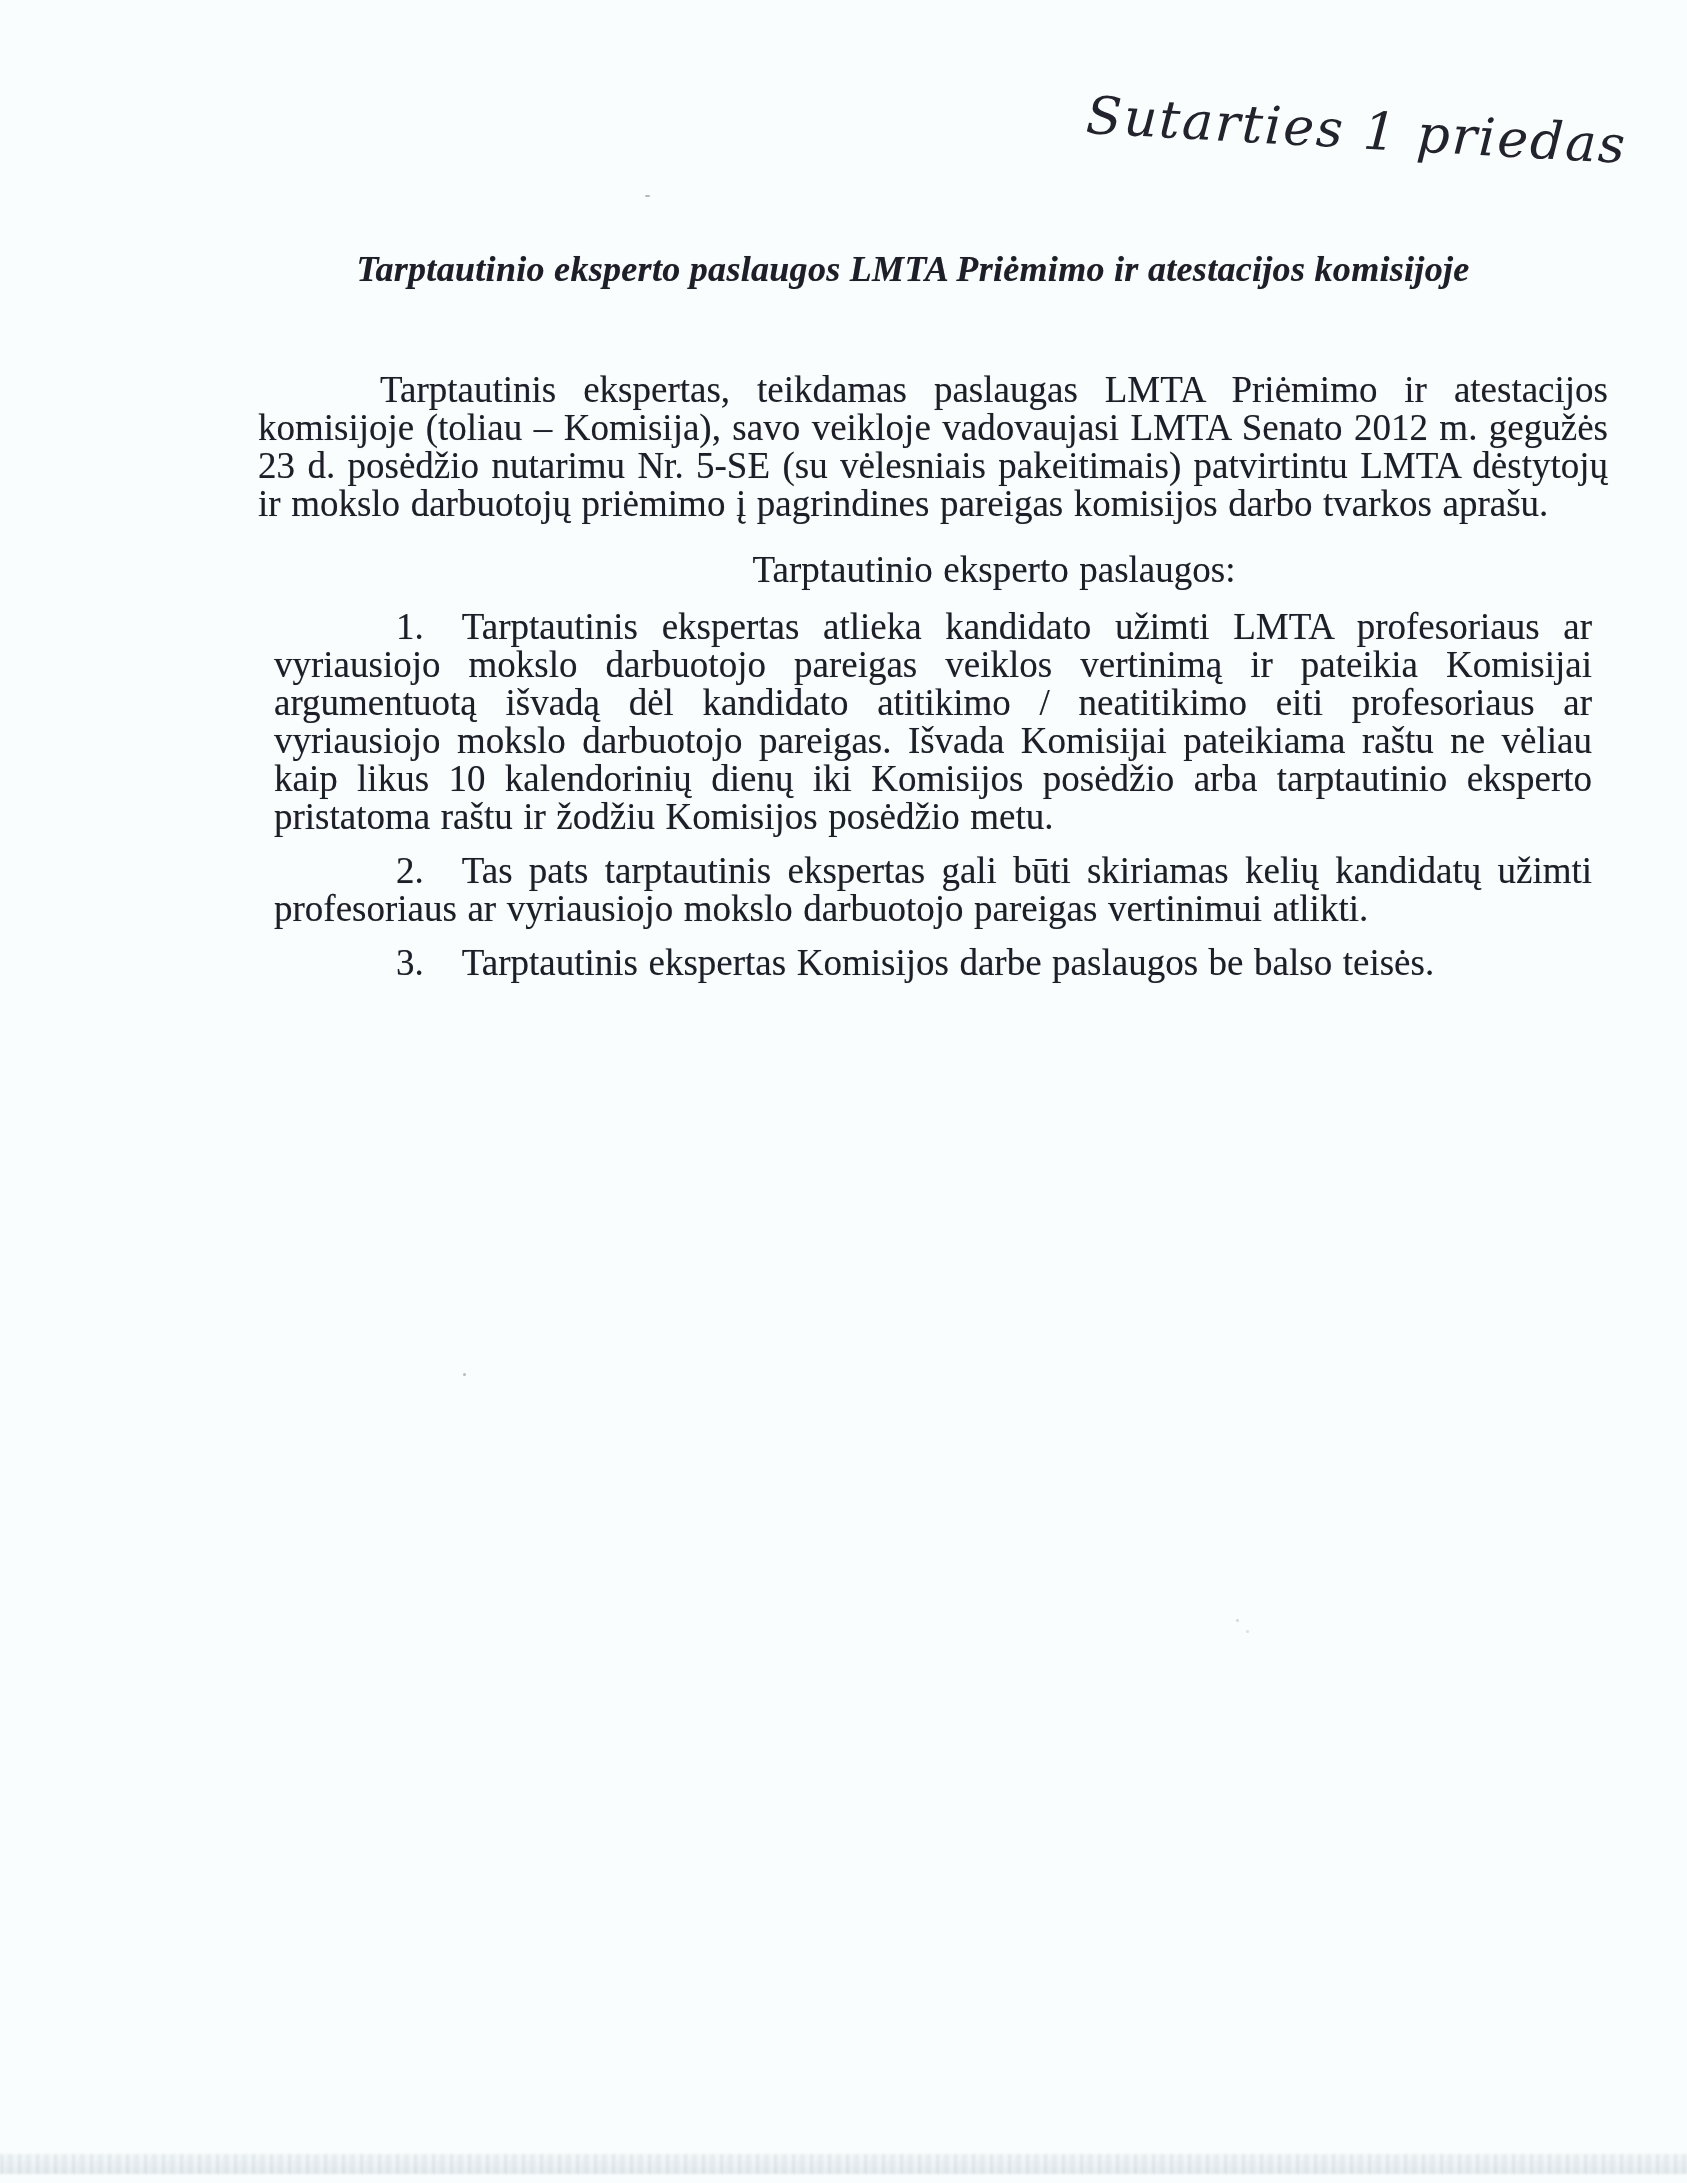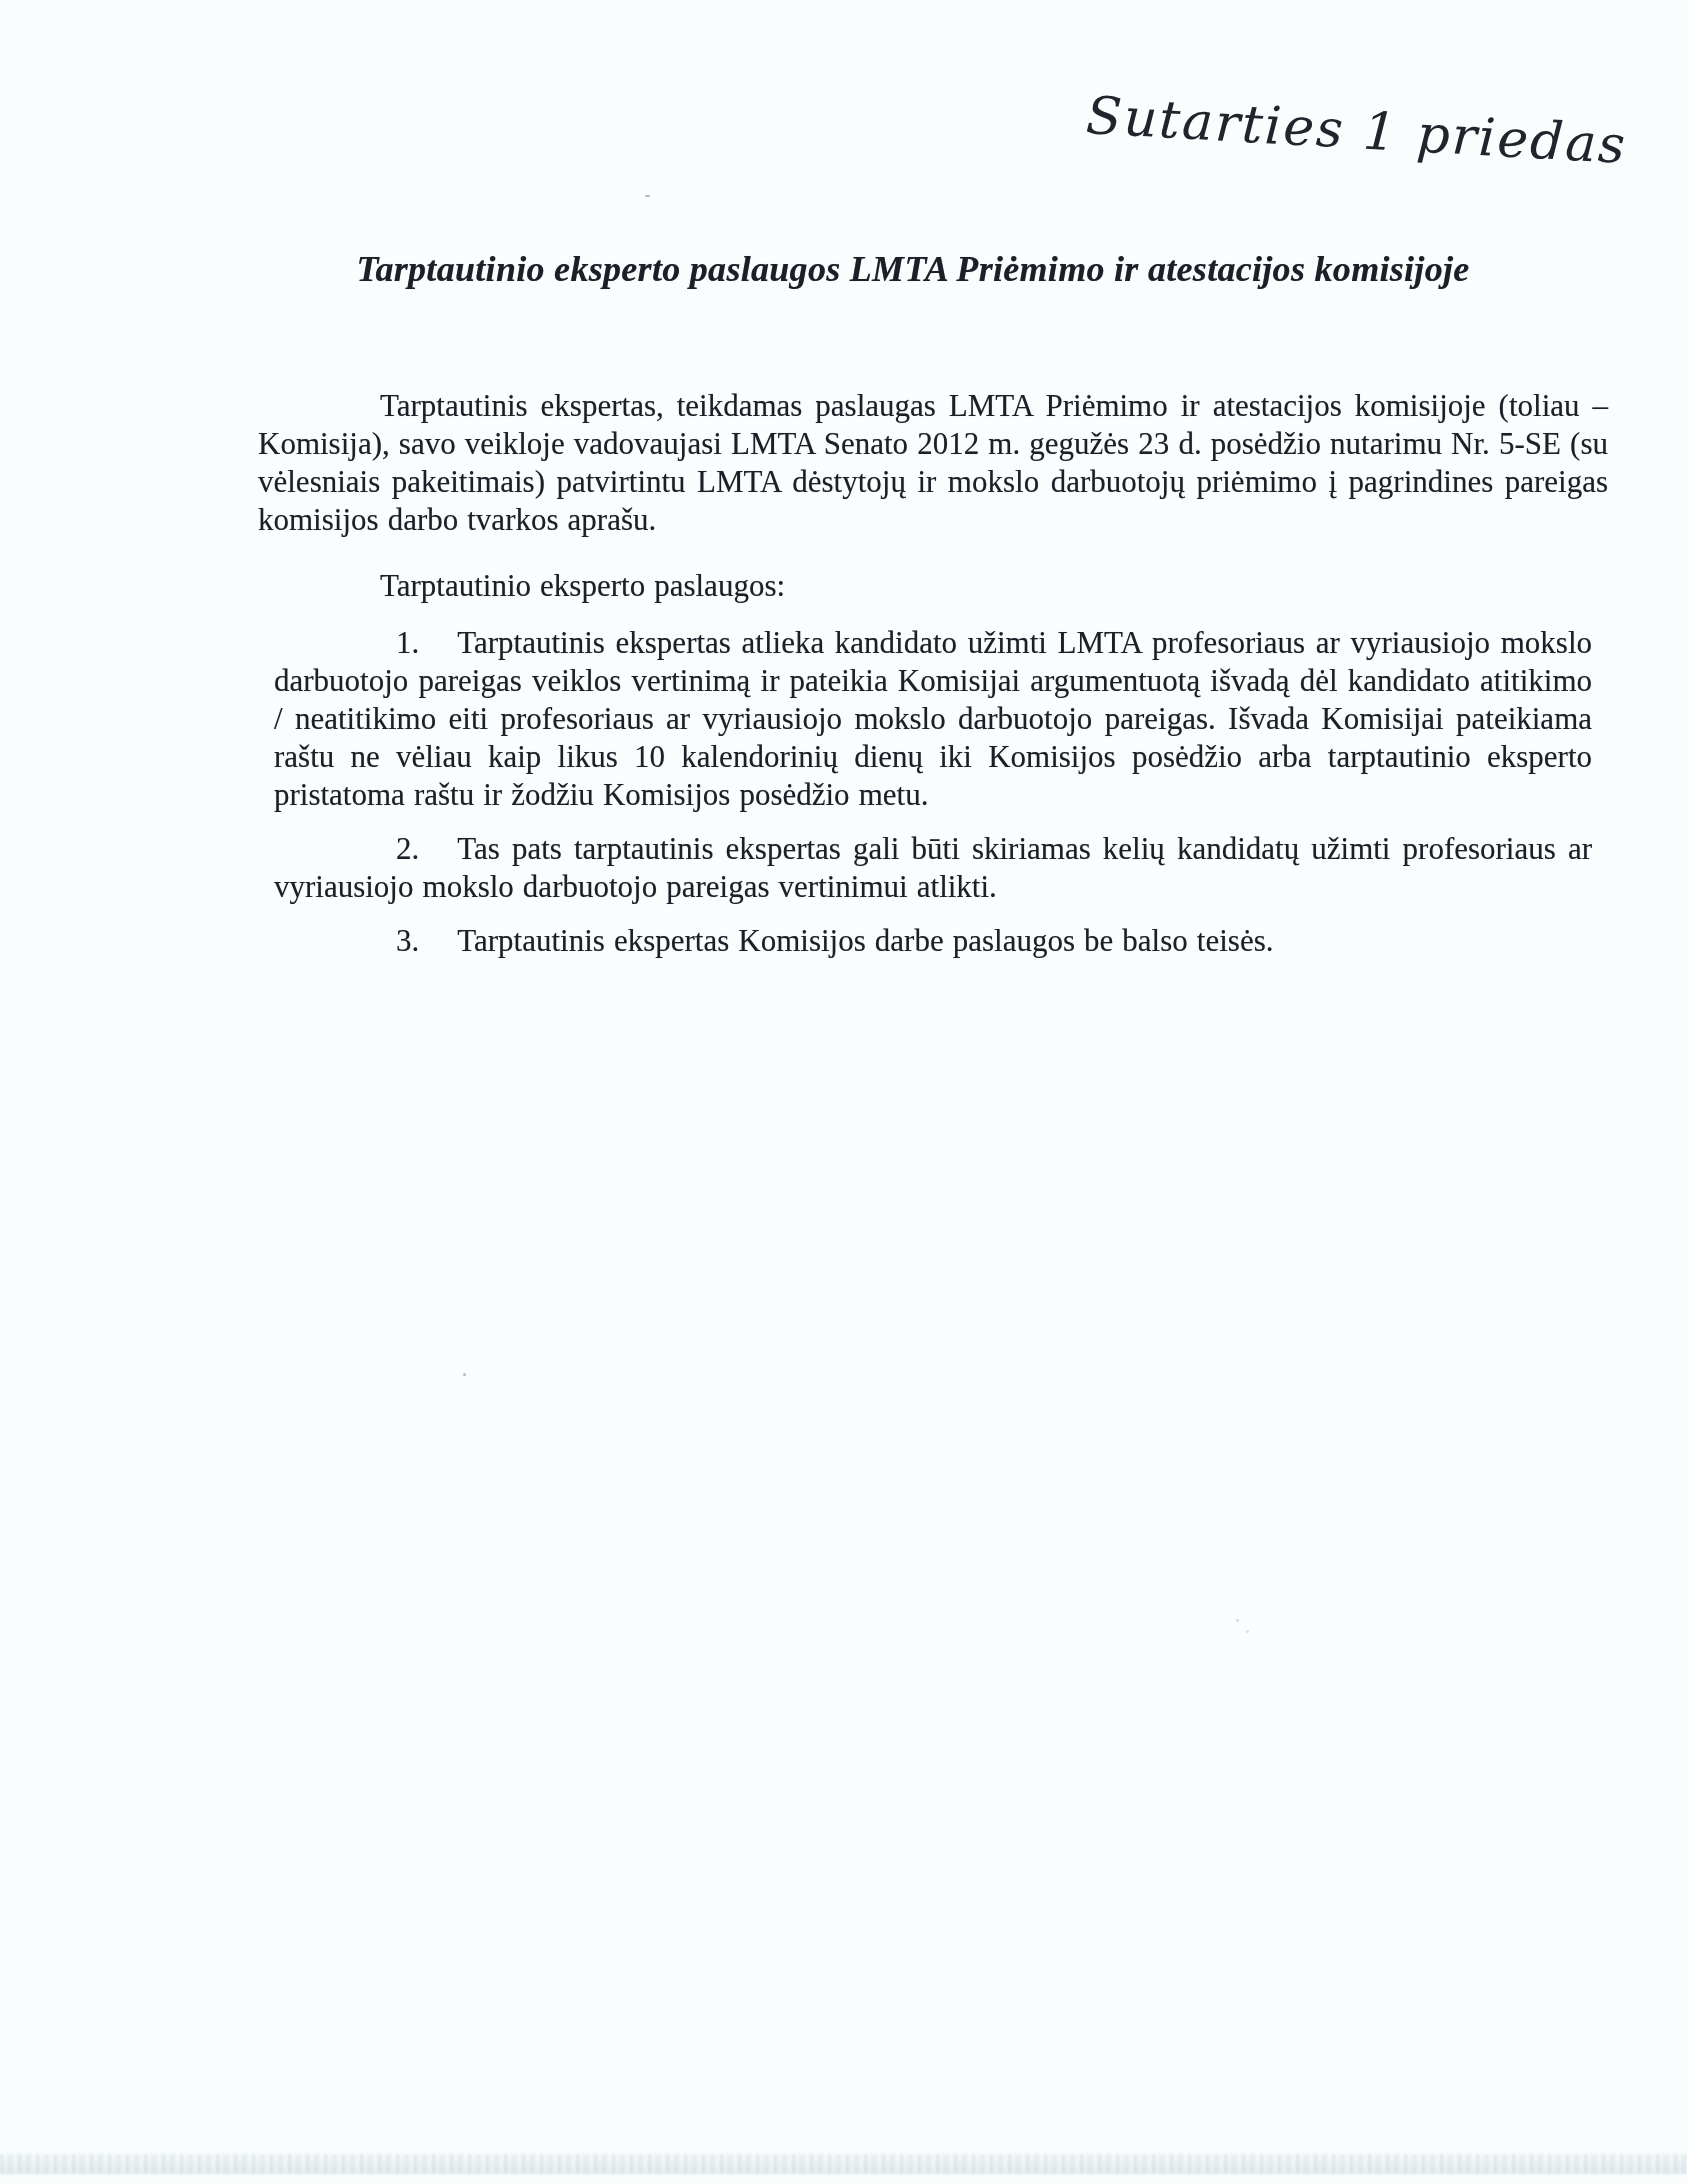--- a/index.html
+++ b/index.html
@@ -39,35 +39,35 @@
     font-size:36px;
     line-height:41px;
     font-weight:bold;
     letter-spacing:0.3px;
     text-shadow:0 0 0.7px rgba(25,26,35,0.45);
     font-style:italic;
   }
   
   .bodycol{
     position:absolute;
-    left:258px;top:387px;
+    left:258px;top:371px;
     width:1350px;
-    font-size:31px;
+    font-size:37px;
     line-height:38px;
     text-shadow:0 0 0.7px rgba(25,26,35,0.42);
     word-spacing:1.3px;
   }
   .para{
     margin:0;
     text-align:justify;
     text-indent:122px;
   }
   .heading{
     margin-top:28px;
-    text-align:left;
+    text-align:center;
   }
   .items{margin-top:19px;}
   .item{margin:16px;}
   .num{margin-right:38px;}
   
   .scan-band{
     position:absolute;
     left:0;top:2154px;
     width:1687px;height:20px;
     background:

